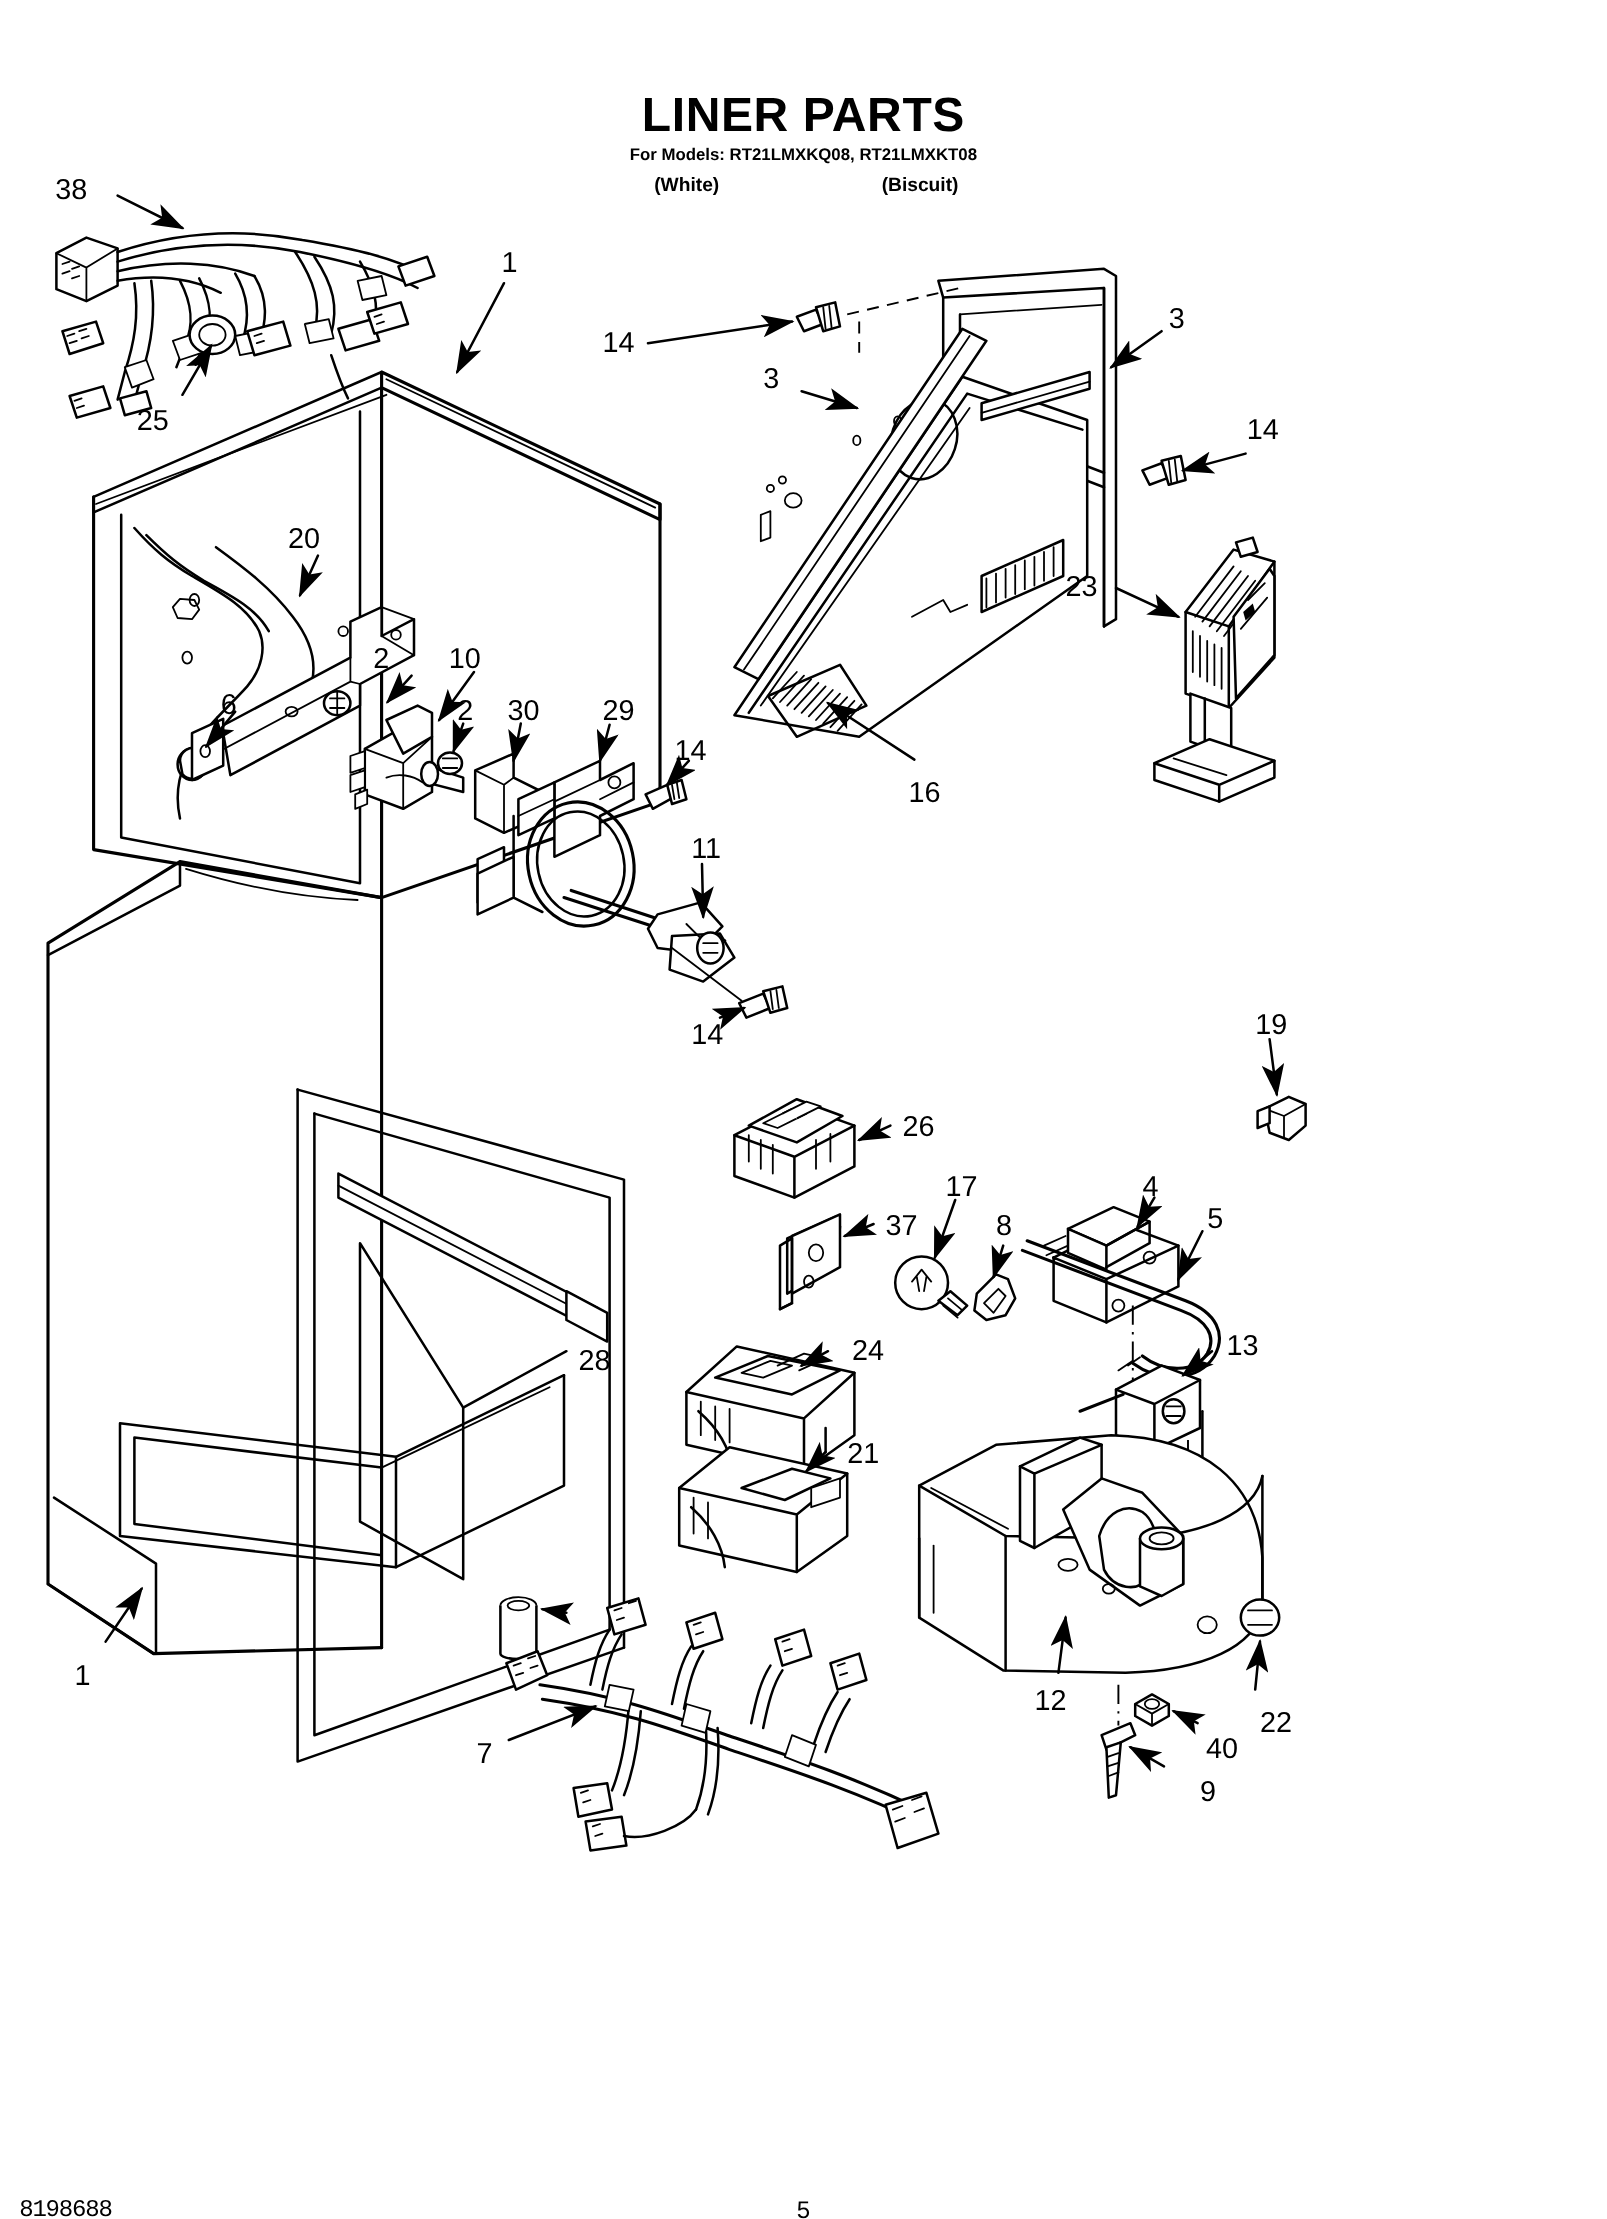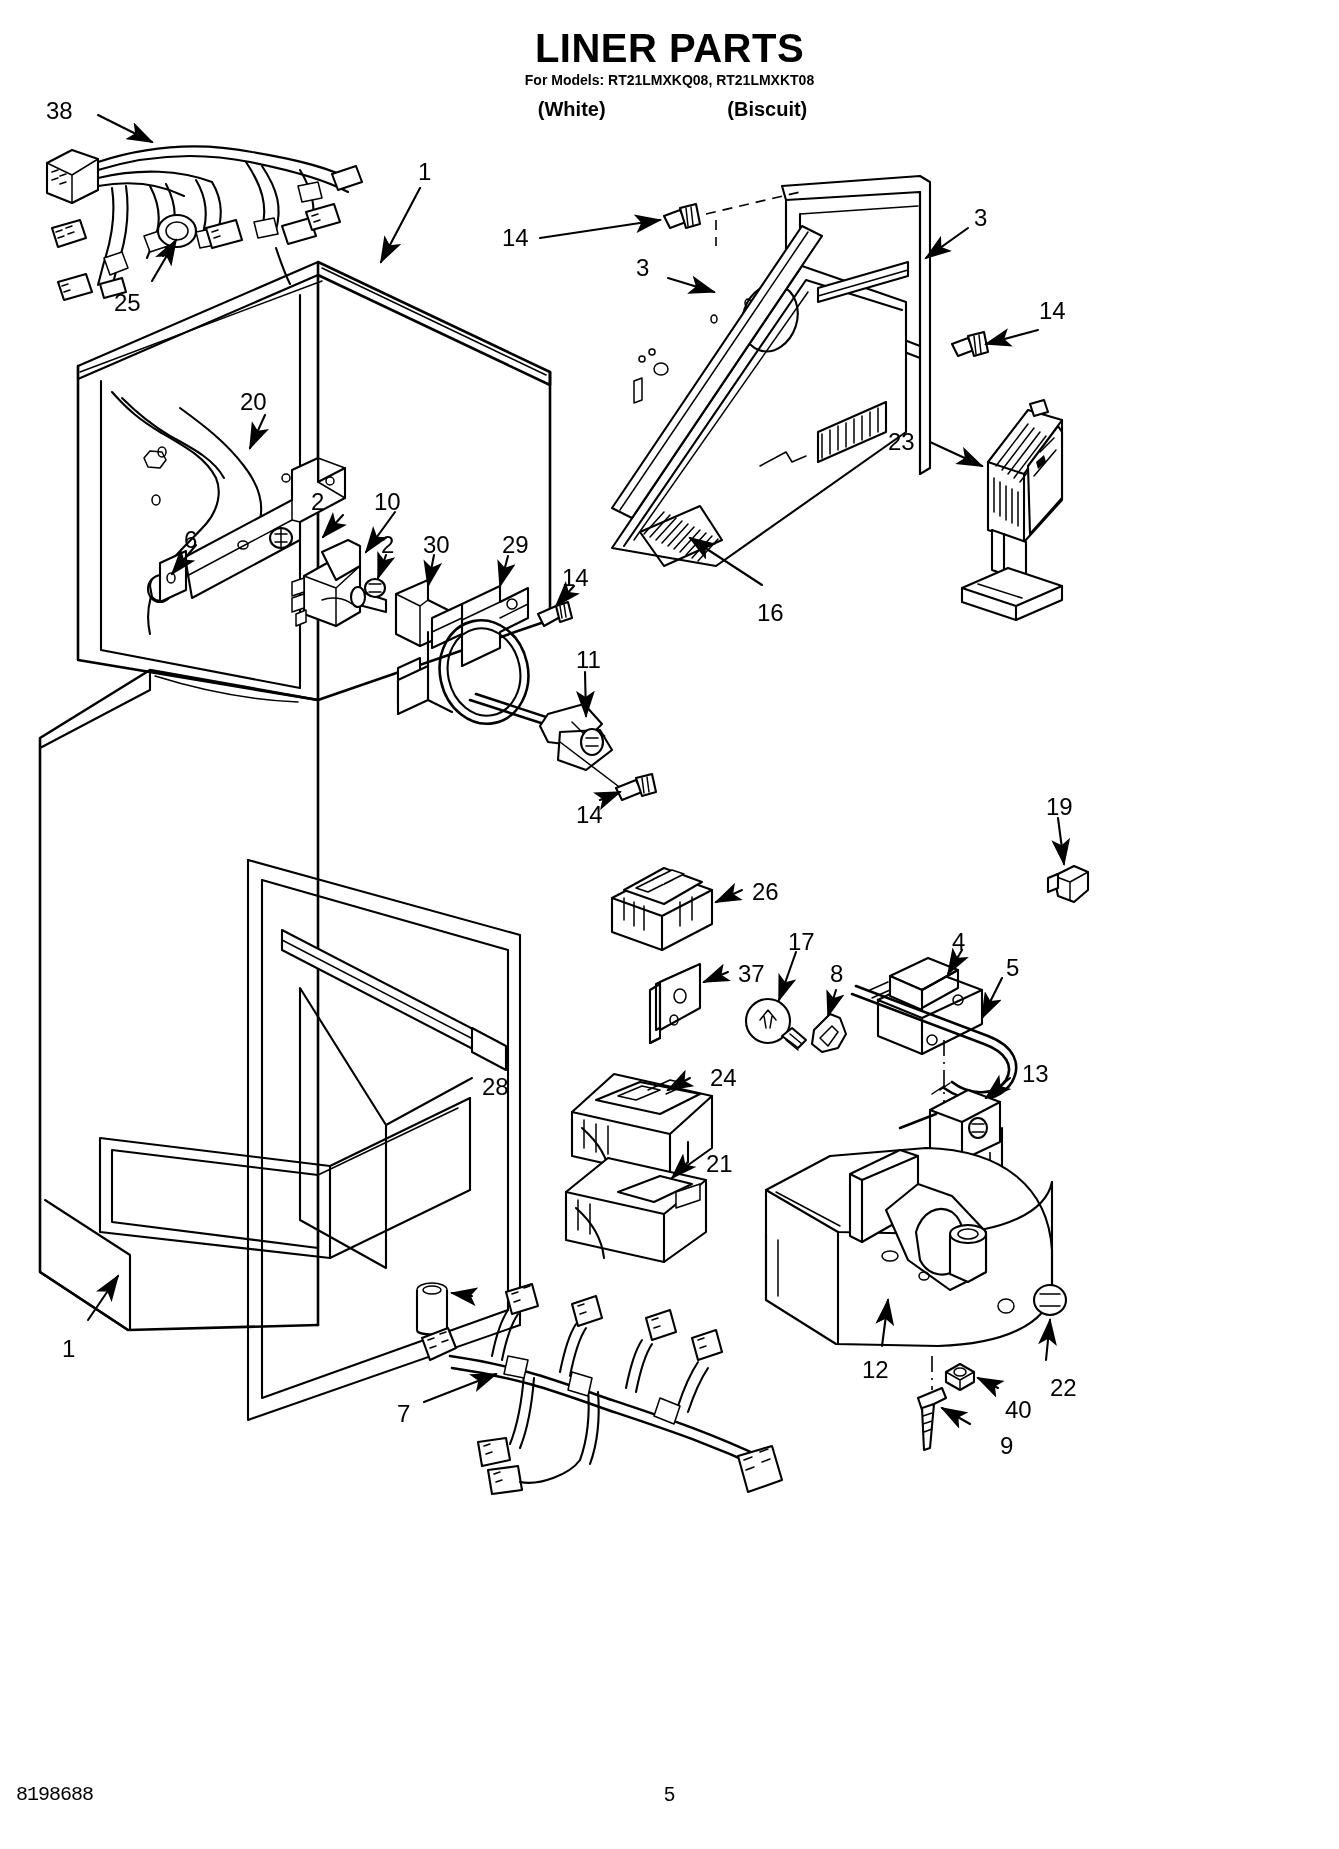--- a/index.html
+++ b/index.html
@@ -1,25 +1,25 @@
 <!DOCTYPE html>
 <html><head>
 <meta charset="utf-8">
 <style>
   html,body{margin:0;padding:0;background:#ffffff;}
   body{width:1339px;height:1849px;position:relative;overflow:hidden;
        font-family:"Liberation Sans", sans-serif;color:#000;}
-  .page{position:absolute;inset:0;}
+  .page{position:absolute;inset:0;margin-top:48px;}
 
   .title{position:absolute;left:0;right:0;top:26px;text-align:center;
          font-weight:bold;font-size:40px;letter-spacing:.5px;}
   .subtitle{position:absolute;left:0;right:0;top:72px;text-align:center;
             font-weight:bold;font-size:14px;}
   .colorrow{position:absolute;left:0;right:0;top:98px;text-align:center;
-            font-weight:bold;font-size:20px;}
+            font-weight:bold;font-size:16px;}
   .colorrow span{display:inline-block;}
   .c-white{width:190px;text-align:center;}
   .c-biscuit{width:190px;text-align:center;}
 
   .footer-left{position:absolute;left:16px;top:1783px;font-size:20px;
                font-family:"Liberation Mono", monospace;letter-spacing:-1px;}
   .footer-center{position:absolute;left:0;right:0;top:1783px;text-align:center;font-size:20px;}
 
   
   .lbl{position:absolute;font-size:24px;font-weight:normal;line-height:1;

